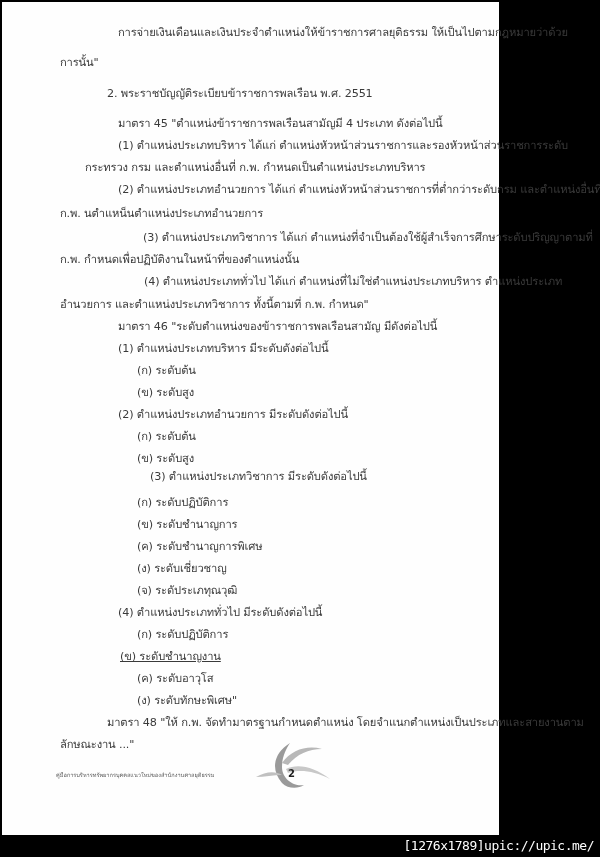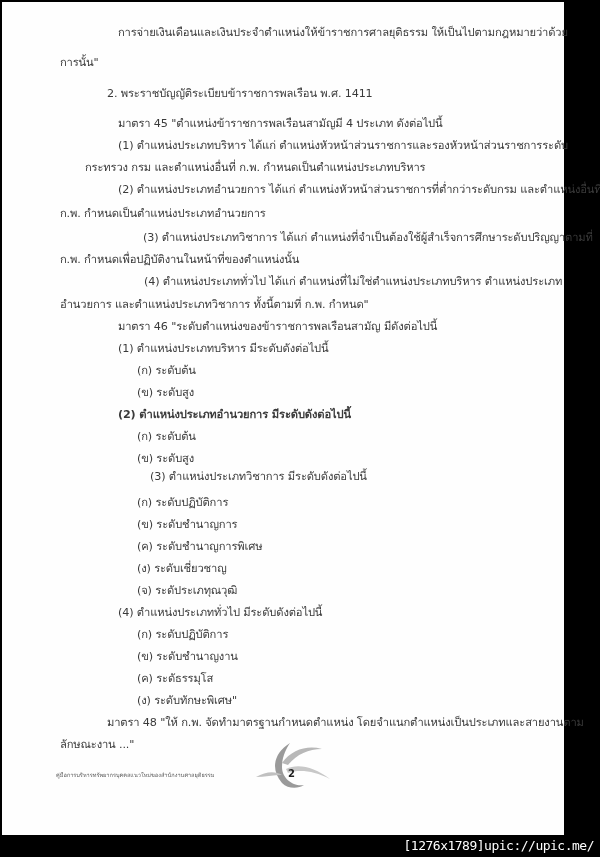--- a/index.html
+++ b/index.html
@@ -1,21 +1,21 @@
 <!DOCTYPE html>
 <html><head>
 <meta charset="utf-8">
 <style>
   html, body { margin: 0; padding: 0; }
   body {
     width: 600px; height: 857px; background: #000; position: relative; overflow: hidden;
     font-family: "DejaVu Sans", "Liberation Sans", sans-serif;
   }
   .page {
-    position: absolute; left: 2px; top: 2px; width: 562px; height: 833px;
+    position: absolute; left: 2px; top: 2px; width: 497px; height: 833px;
     background: #fefefe;
   }
   .line {
     position: absolute; white-space: nowrap; color: #3a3a3a;
     font-size: 11.2px; line-height: 14px; letter-spacing: -0.15px;
   }
   .footer-text {
     position: absolute; left: 56px; top: 771px; font-size: 5.6px; color: #555; white-space: nowrap;
   }
   .page-number {
@@ -30,47 +30,47 @@
     font-family: "DejaVu Sans Mono", "Liberation Mono", monospace; letter-spacing: -0.5px;
   }
 </style>
 </head>
 <body>
 
 <div class="page">
   <div id="lines">
       <div class="line" style="left: 116px; top: 24px;">การจ่ายเงินเดือนและเงินประจำตำแหน่งให้ข้าราชการศาลยุติธรรม ให้เป็นไปตามกฎหมายว่าด้วย</div>
       <div class="line" style="left: 58px; top: 54px;">การนั้น"</div>
-      <div class="line" style="left: 105px; top: 85px;">2. พระราชบัญญัติระเบียบข้าราชการพลเรือน พ.ศ. 1411</div>
+      <div class="line" style="left: 105px; top: 85px;">2. พระราชบัญญัติระเบียบข้าราชการพลเรือน พ.ศ. 2551</div>
       <div class="line" style="left: 116px; top: 115px;">มาตรา 45 "ตำแหน่งข้าราชการพลเรือนสามัญมี 4 ประเภท ดังต่อไปนี้</div>
       <div class="line" style="left: 116px; top: 137px;">(1)  ตำแหน่งประเภทบริหาร ได้แก่ ตำแหน่งหัวหน้าส่วนราชการและรองหัวหน้าส่วนราชการระดับ</div>
       <div class="line" style="left: 58px; top: 159px; margin-left: 25px;">กระทรวง กรม และตำแหน่งอื่นที่ ก.พ. กำหนดเป็นตำแหน่งประเภทบริหาร</div>
       <div class="line" style="left: 116px; top: 181px;">(2)  ตำแหน่งประเภทอำนวยการ ได้แก่ ตำแหน่งหัวหน้าส่วนราชการที่ต่ำกว่าระดับกรม และตำแหน่งอื่นที่</div>
-      <div class="line" style="left: 58px; top: 205px;">ก.พ. กำหนดเป็นตำแหน่งประเภทอำนวยการ</div>
+      <div class="line" style="left: 58px; top: 205px;">ก.พ. นตำแหน็นตำแหน่งประเภทอำนวยการ</div>
       <div class="line" style="left: 116px; top: 229px; margin-left: 25px;">(3)  ตำแหน่งประเภทวิชาการ ได้แก่ ตำแหน่งที่จำเป็นต้องใช้ผู้สำเร็จการศึกษาระดับปริญญาตามที่</div>
       <div class="line" style="left: 58px; top: 251px;">ก.พ. กำหนดเพื่อปฏิบัติงานในหน้าที่ของตำแหน่งนั้น</div>
       <div class="line" style="left: 116px; top: 273px; margin-left: 26px;">(4)  ตำแหน่งประเภททั่วไป ได้แก่ ตำแหน่งที่ไม่ใช่ตำแหน่งประเภทบริหาร ตำแหน่งประเภท</div>
       <div class="line" style="left: 58px; top: 296px;">อำนวยการ และตำแหน่งประเภทวิชาการ ทั้งนี้ตามที่ ก.พ. กำหนด"</div>
       <div class="line" style="left: 116px; top: 318px;">มาตรา 46 "ระดับตำแหน่งของข้าราชการพลเรือนสามัญ มีดังต่อไปนี้</div>
       <div class="line" style="left: 116px; top: 340px; text-align: center;">(1)  ตำแหน่งประเภทบริหาร มีระดับดังต่อไปนี้</div>
       <div class="line" style="left: 135px; top: 362px;">(ก)  ระดับต้น</div>
       <div class="line" style="left: 135px; top: 384px;">(ข)  ระดับสูง</div>
-      <div class="line" style="left: 116px; top: 406px; font-weight: bold;">(2)  ตำแหน่งประเภทอำนวยการ มีระดับดังต่อไปนี้</div>
+      <div class="line" style="left: 116px; top: 406px;">(2)  ตำแหน่งประเภทอำนวยการ มีระดับดังต่อไปนี้</div>
       <div class="line" style="left: 135px; top: 428px;">(ก)  ระดับต้น</div>
       <div class="line" style="left: 135px; top: 450px;">(ข)  ระดับสูง</div>
       <div class="line" style="left: 116px; top: 468px; margin-left: 32px;">(3)  ตำแหน่งประเภทวิชาการ มีระดับดังต่อไปนี้</div>
       <div class="line" style="left: 135px; top: 494px;">(ก)  ระดับปฏิบัติการ</div>
       <div class="line" style="left: 135px; top: 516px;">(ข)  ระดับชำนาญการ</div>
       <div class="line" style="left: 135px; top: 538px;">(ค)  ระดับชำนาญการพิเศษ</div>
       <div class="line" style="left: 135px; top: 560px;">(ง)  ระดับเชี่ยวชาญ</div>
       <div class="line" style="left: 135px; top: 582px;">(จ)  ระดัประเภทุณวุฒิ</div>
       <div class="line" style="left: 116px; top: 604px;">(4)  ตำแหน่งประเภททั่วไป มีระดับดังต่อไปนี้</div>
       <div class="line" style="left: 135px; top: 626px;">(ก)  ระดับปฏิบัติการ</div>
-      <div class="line" style="left: 135px; top: 648px;">(ข)  ระดับชำนาญงาน</div>
-      <div class="line" style="left: 135px; top: 670px;">(ค)  ระดัธรรมุโส</div>
+      <div class="line" style="left: 118px; top: 648px; text-decoration: underline;">(ข)  ระดับชำนาญงาน</div>
+      <div class="line" style="left: 135px; top: 670px;">(ค)  ระดับอาวุโส</div>
       <div class="line" style="left: 135px; top: 692px;">(ง)  ระดับทักษะพิเศษ"</div>
       <div class="line" style="left: 105px; top: 714px;">มาตรา 48 "ให้ ก.พ. จัดทำมาตรฐานกำหนดตำแหน่ง โดยจำแนกตำแหน่งเป็นประเภทและสายงานตาม</div>
       <div class="line" style="left: 58px; top: 736px;">ลักษณะงาน ..."</div>
     </div>
 
   <svg class="logo" viewBox="0 0 80 52">
     <path d="M38 4 C 22 14, 18 30, 30 44 C 36 50, 46 50, 52 46 C 42 48, 30 40, 30 28 C 30 18, 34 10, 38 4 Z" fill="#9a9a9a"></path>
     <path d="M30 24 C 40 10, 56 6, 70 10 C 56 10, 44 16, 36 26 Z" fill="#b8b8b8"></path>
     <path d="M34 30 C 46 24, 62 28, 78 40 C 62 32, 48 30, 36 34 Z" fill="#c8c8c8"></path>
     <path d="M4 38 C 14 32, 24 32, 30 36 C 22 36, 12 38, 4 38 Z" fill="#c0c0c0"></path>

